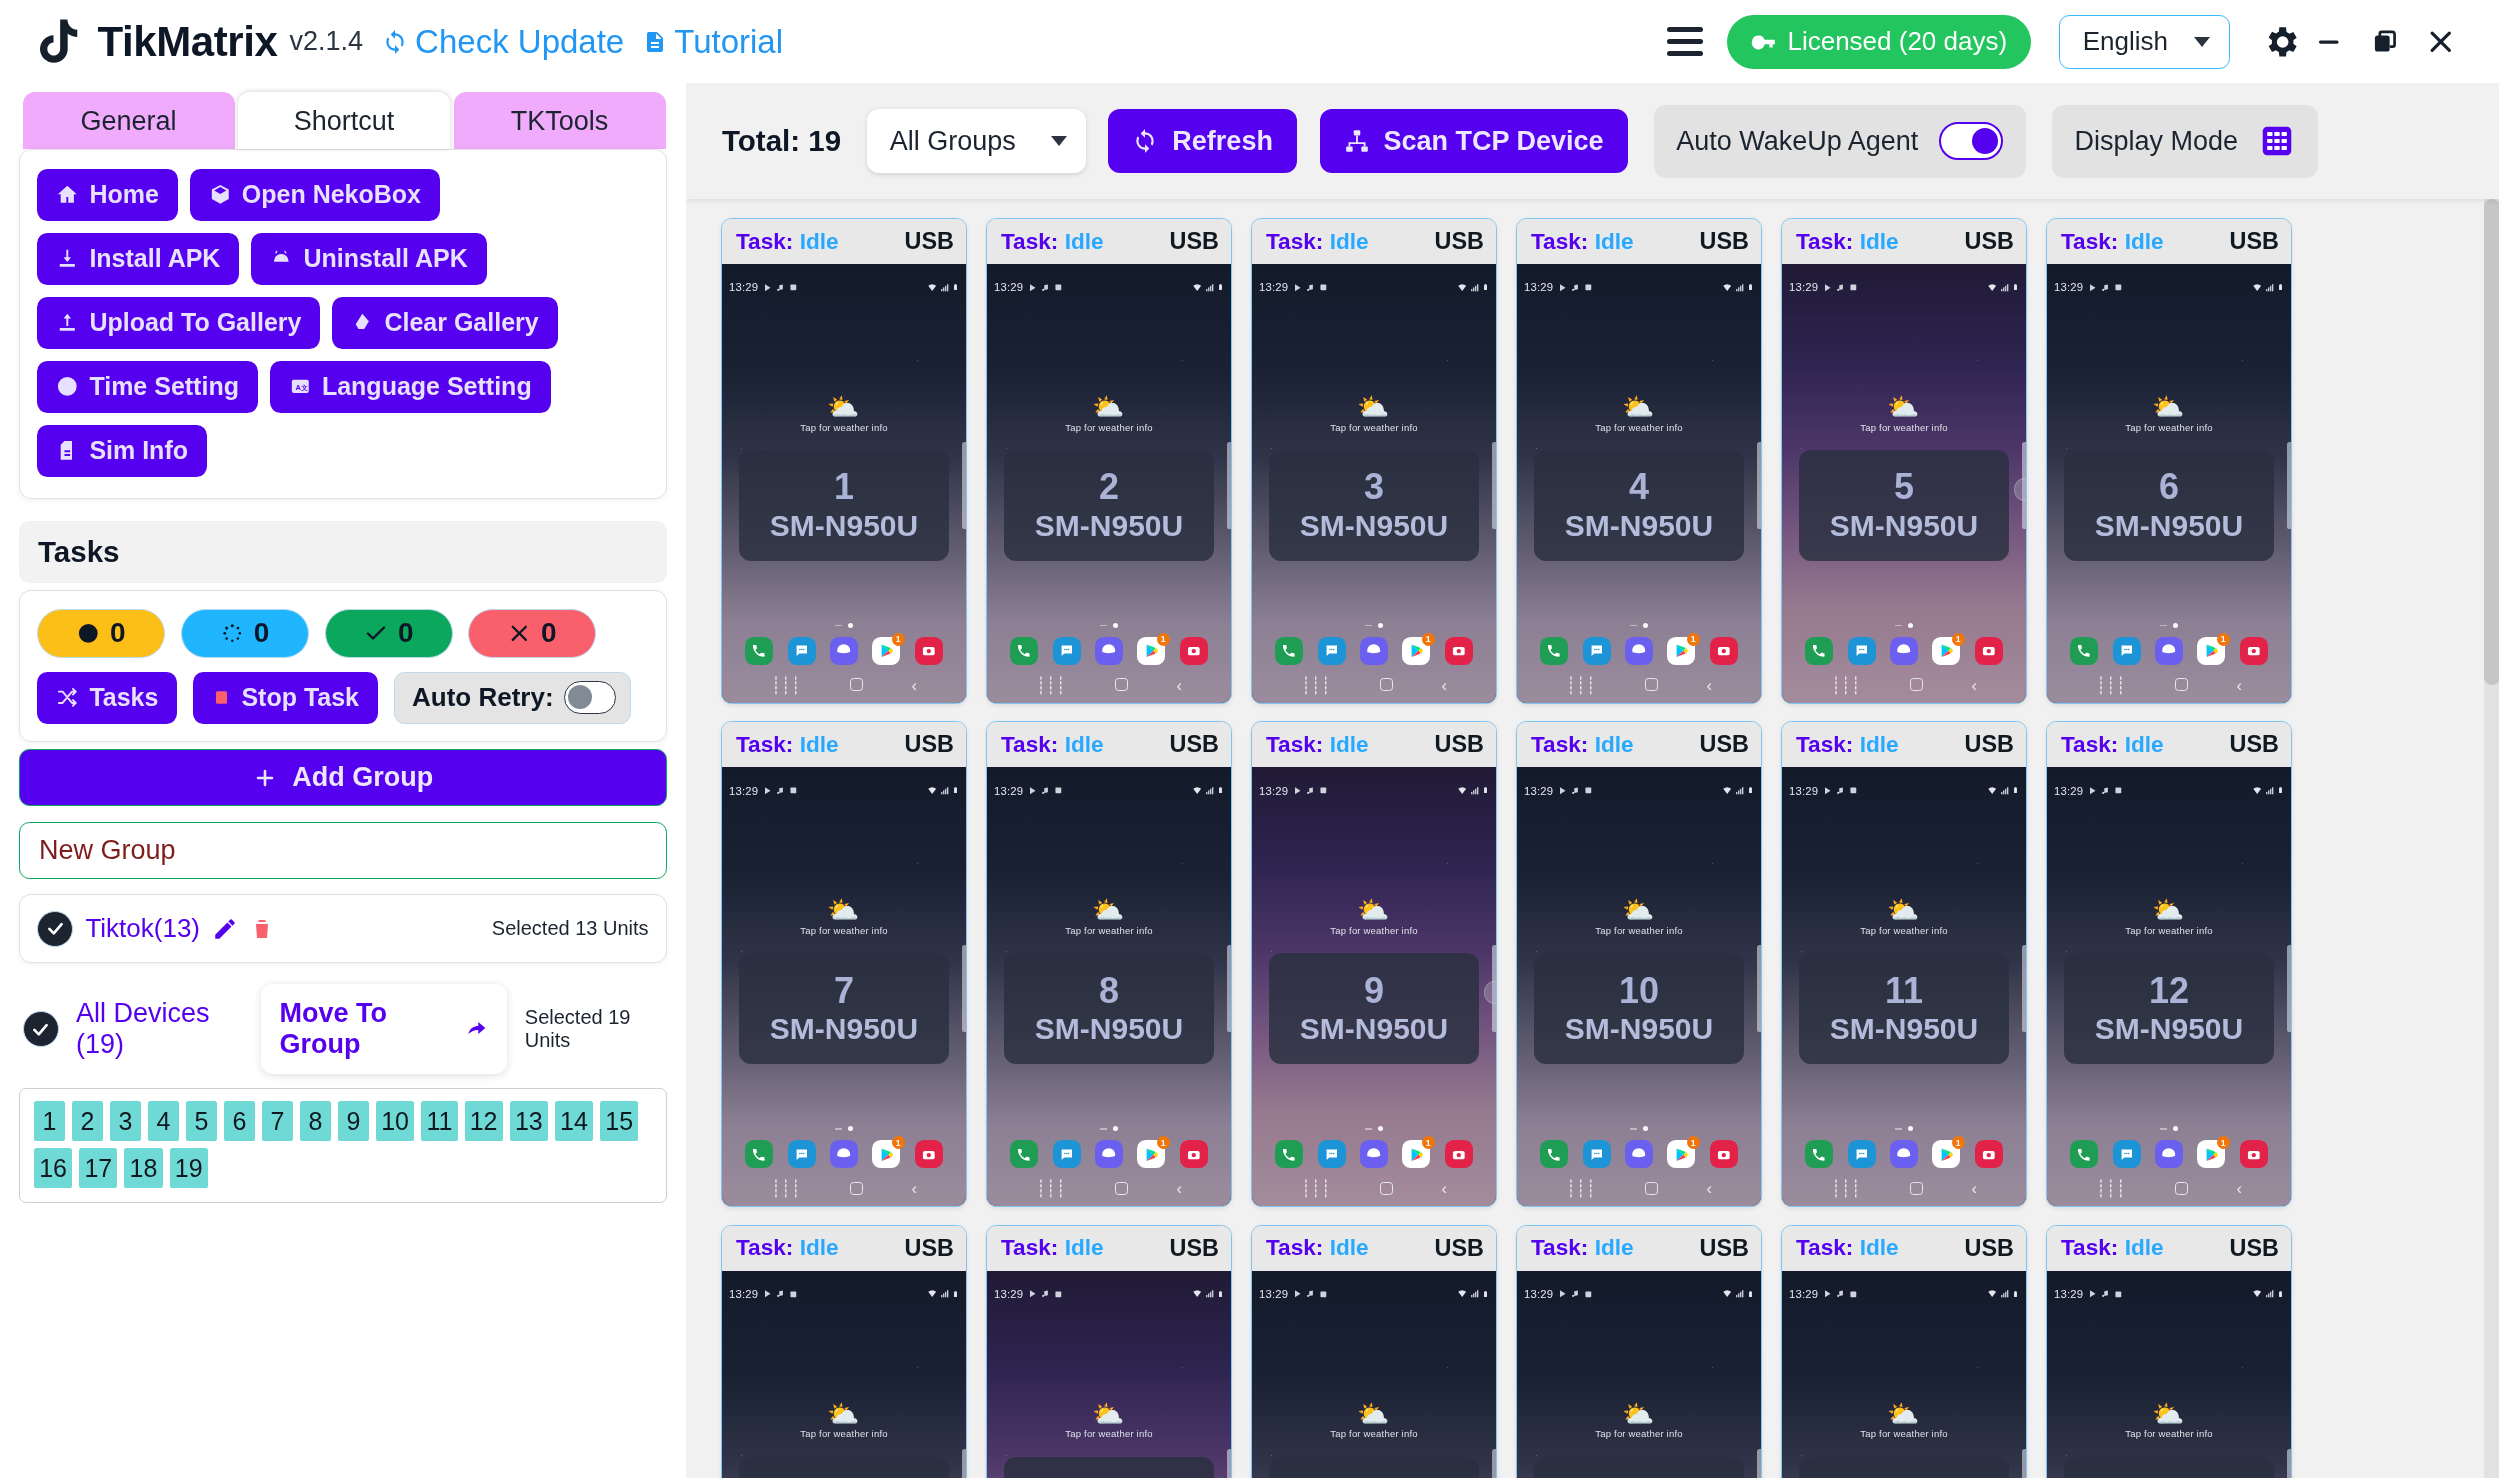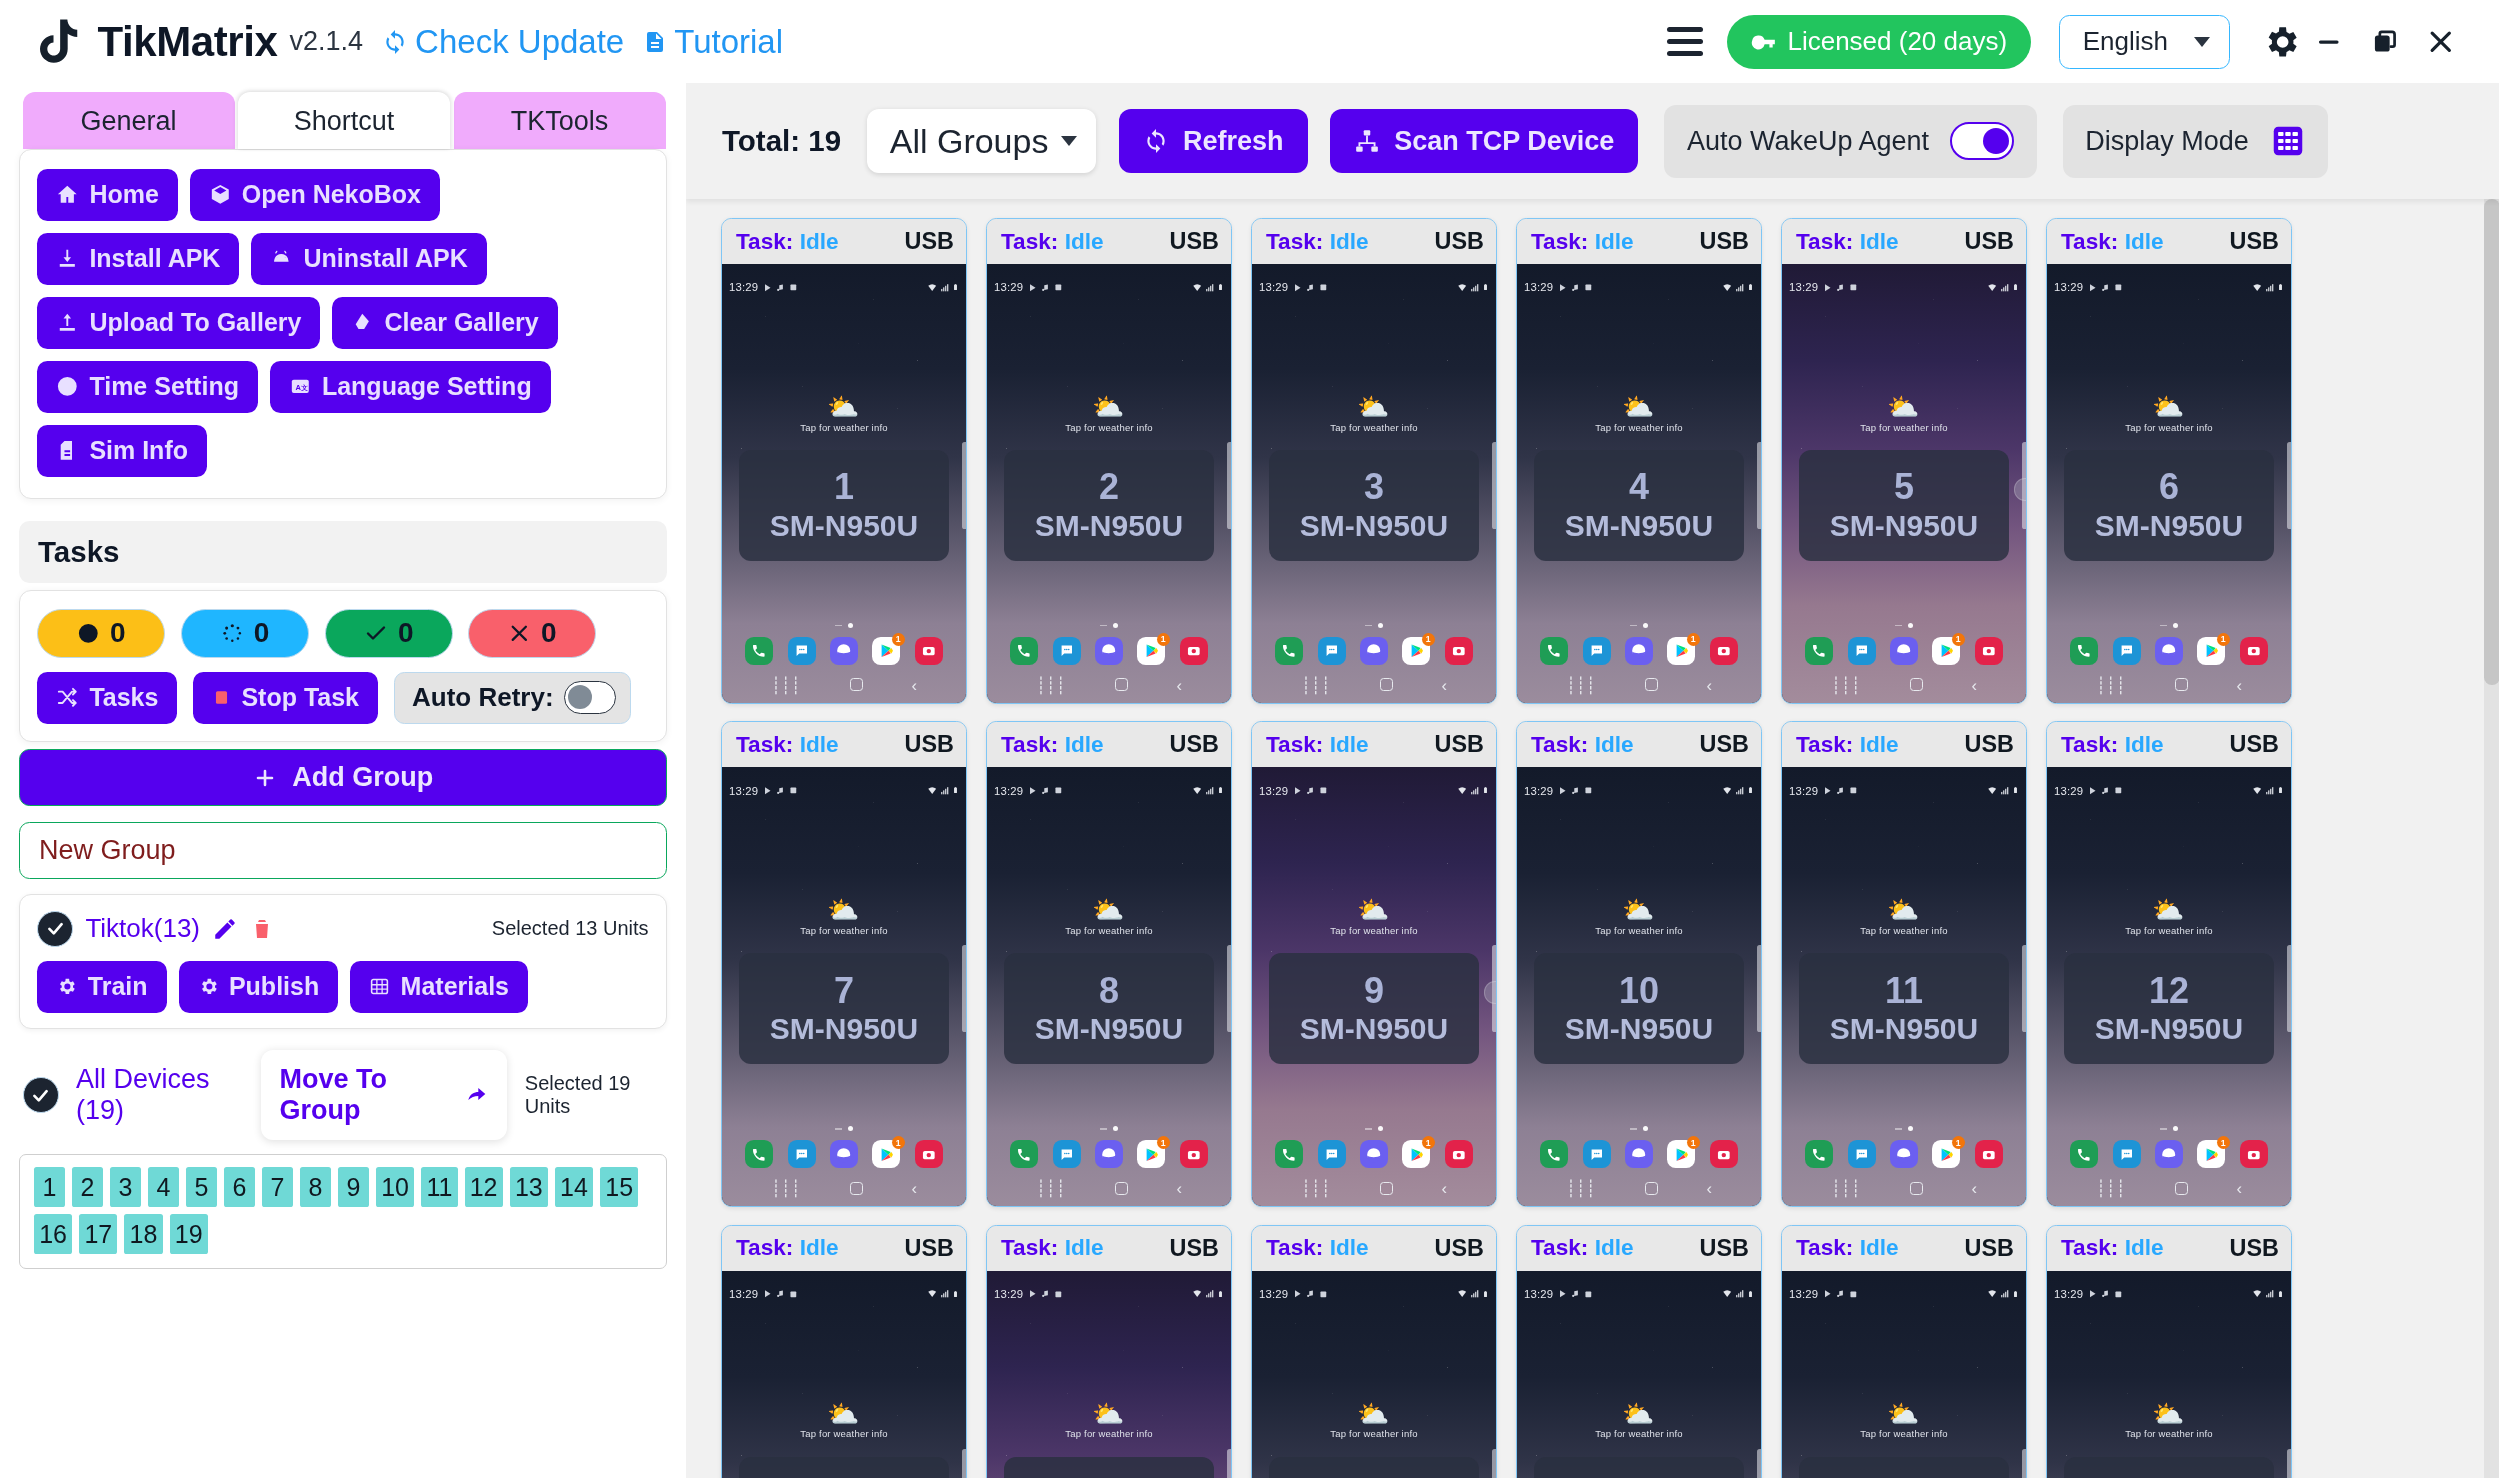--- a/index.html
+++ b/index.html
@@ -166,22 +166,22 @@
   
   .main { flex: 1; background: #f1f1f1; position: relative; overflow: hidden; }
   .toolbar {
     height: 116px; background: #f1f1f1;
     display: flex; align-items: center; gap: 0; padding: 0 8px 0 36px;
     box-shadow: 0 2.6px 5.2px rgba(0,0,0,0.07); position: relative; z-index: 5;
   }
   .total { font-size: 29.5px; font-weight: bold; color: #0e1726; white-space: nowrap; }
   .grp-select {
     margin-left: 26px; background: #fff; border-radius: 12px; height: 64px;
-    display: flex; align-items: center; gap: 13px; padding: 0 19px 0 22.6px;
-    font-size: 34px; color: #1c2430; cursor: pointer;
+    display: flex; align-items: center; gap: 35px; padding: 0 19px 0 22.6px;
+    font-size: 27px; color: #1c2430; cursor: pointer;
     box-shadow: 0 1.7px 5.2px rgba(0,0,0,0.12);
   }
   .tbtn {
     margin-left: 22.6px; background: #5500ee; color: #ece6ff; border: none;
     border-radius: 12px; height: 64px; padding: 0 24px; font-size: 27px;
     font-weight: bold; display: flex; align-items: center; gap: 14px; cursor: pointer;
     font-family: "Liberation Sans", sans-serif; white-space: nowrap;
   }
   .toolbox {
     margin-left: 26px; background: #e2e2e2; border-radius: 12px; height: 73px;
@@ -516,41 +516,20 @@
               <path fill="#5500ee" d="M3 17.2V21h3.8L18 9.8 14.2 6zM20.7 7.1a1 1 0 000-1.4l-2.4-2.4a1 1 0 00-1.4 0l-1.8 1.8L18.9 8.9z"></path>
             </svg>
         </span>
         <span class="icon-btn">
           <svg width="24" height="26" viewBox="0 0 24 24">
               <path fill="#f9606b" d="M6 7h12l-1 14H7zm3-4h6l1 2H8z"></path>
             </svg>
         </span>
         <span class="sel-units">Selected 13 Units</span>
       </div>
-      <div class="group-btns">
-        <button class="pbtn">
-          <svg width="21" height="21" viewBox="0 0 24 24">
-              <path fill="#e8e0ff" d="M19.4 13a7.8 7.8 0 000-2l2-1.6-2-3.4-2.4 1a7.6 7.6 0 00-1.7-1L15 3.2h-4l-.3 2.7a7.6 7.6 0 00-1.7 1l-2.4-1-2 3.4L6.6 11a7.8 7.8 0 000 2l-2 1.6 2 3.4 2.4-1c.5.4 1.1.8 1.7 1l.3 2.7h4l.3-2.7c.6-.2 1.2-.6 1.7-1l2.4 1 2-3.4zM13 15.5A3.5 3.5 0 1116.5 12 3.5 3.5 0 0113 15.5z"></path>
-            </svg>
-          <span>Train</span>
-        </button>
-        <button class="pbtn">
-          <svg width="21" height="21" viewBox="0 0 24 24">
-              <path fill="#e8e0ff" d="M19.4 13a7.8 7.8 0 000-2l2-1.6-2-3.4-2.4 1a7.6 7.6 0 00-1.7-1L15 3.2h-4l-.3 2.7a7.6 7.6 0 00-1.7 1l-2.4-1-2 3.4L6.6 11a7.8 7.8 0 000 2l-2 1.6 2 3.4 2.4-1c.5.4 1.1.8 1.7 1l.3 2.7h4l.3-2.7c.6-.2 1.2-.6 1.7-1l2.4 1 2-3.4zM13 15.5A3.5 3.5 0 1116.5 12 3.5 3.5 0 0113 15.5z"></path>
-            </svg>
-          <span>Publish</span>
-        </button>
-        <button class="pbtn">
-          <svg width="21" height="21" viewBox="0 0 24 24">
-              <rect x="3" y="4" width="18" height="16" rx="2" fill="none" stroke="#e8e0ff" stroke-width="1.8"></rect>
-              <path d="M3 10h18M3 15h18M9 4v16M15 4v16" stroke="#e8e0ff" stroke-width="1.5"></path>
-            </svg>
-          <span>Materials</span>
-        </button>
-      </div>
     </div>
 
     <div class="alldev-row">
       <span class="chk">
         <svg width="21" height="21" viewBox="0 0 24 24">
             <path d="M5 12.5l5 5L19 7" stroke="#ffffff" stroke-width="3" fill="none" stroke-linecap="round" stroke-linejoin="round"></path>
           </svg>
       </span>
       <span class="alldev-label">All Devices (19)</span>
       <span class="move-group">

